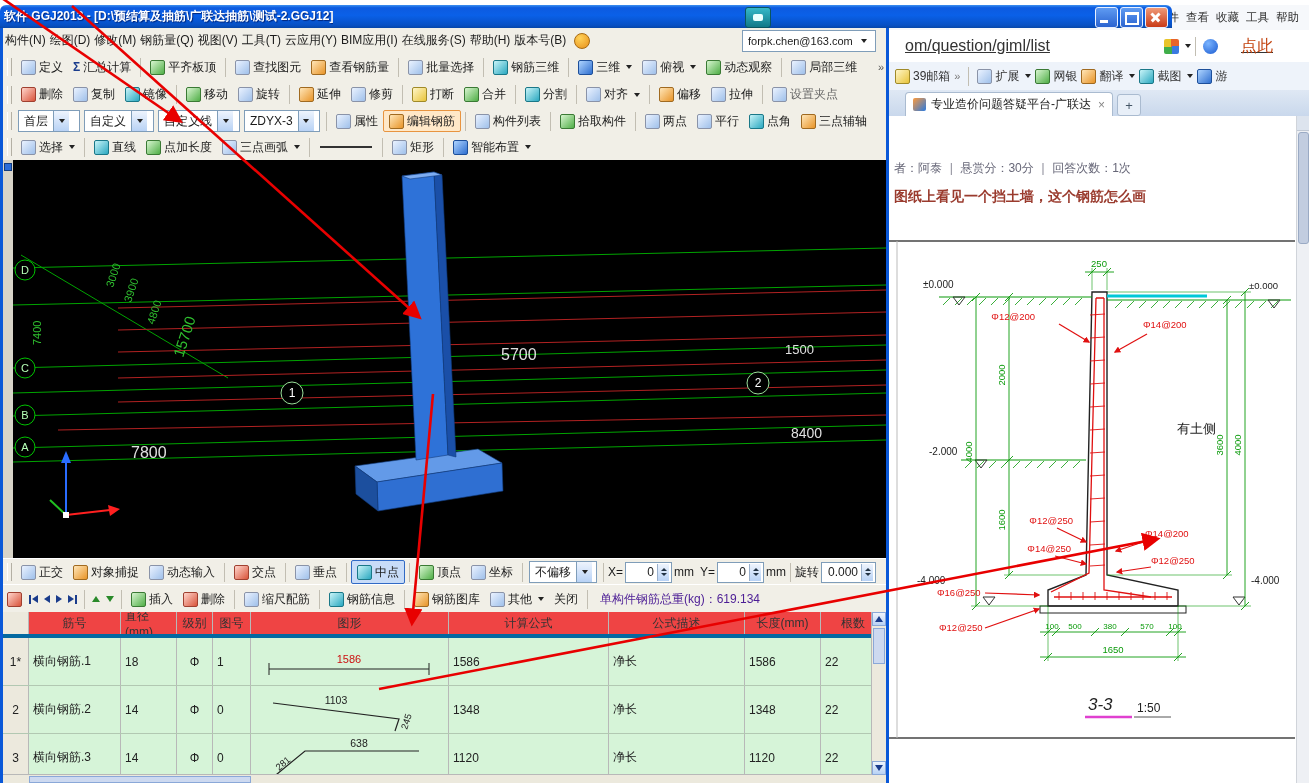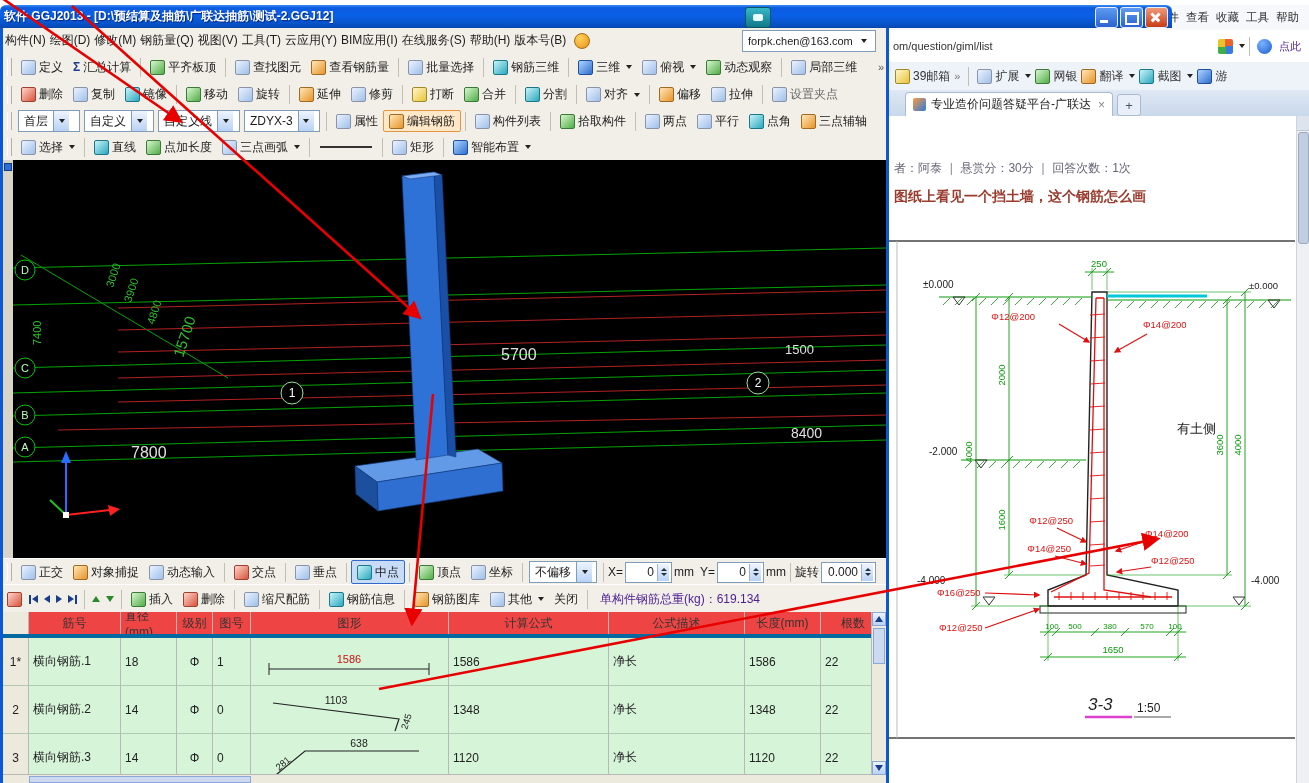--- a/index.html
+++ b/index.html
@@ -94,26 +94,26 @@
   #vsb .ab{height:14px;display:flex;align-items:center;justify-content:center;background:linear-gradient(#eef4fd,#b8d2f5);border:1px solid #8aa8d8;box-sizing:border-box;}
   #vsb .ab.b{position:absolute;bottom:0;left:0;right:0;}
   #vsb .th{position:absolute;left:1px;right:1px;top:16px;height:34px;background:#cdd9f0;border:1px solid #8aa8d8;}
   #hsb{position:absolute;left:0;bottom:0;width:883px;height:8px;background:#ece9dd;border-top:1px solid #b8b8b8;}
   #hsb .th{position:absolute;left:26px;top:1px;width:220px;height:5px;background:#cdd9f0;border:1px solid #8aa8d8;}
   
   #browser{left:889px;top:0;width:420px;height:783px;z-index:10;background:#fff;}
   #bmenu{position:absolute;left:0;top:5px;right:0;height:25px;background:#f6f8fb;border-bottom:1px solid #e0e4ea;
          display:flex;align-items:center;justify-content:flex-end;font-size:11.5px;color:#333;padding-right:10px;gap:7px;}
   #burl{position:absolute;left:0;top:30px;right:0;height:32px;background:#fff;border-bottom:1px solid #dfe3e9;
-        display:flex;align-items:center;font-size:11px;color:#333;padding:0 4px;}
+        display:flex;align-items:center;font-size:16px;color:#333;padding:0 16px;text-decoration:underline;}
   #burl .url{flex:1;overflow:hidden;white-space:nowrap;}
   .fourc{width:15px;height:15px;flex:0 0 auto;border-radius:2px;margin:0 3px;
      background:conic-gradient(#e8642a 0 25%,#3a7ae0 0 50%,#3fae4a 0 75%,#e8c42a 0 100%);}
   .bluec{width:15px;height:15px;border-radius:50%;background:radial-gradient(circle at 35% 30%,#7ab4ff,#1a5ad0);flex:0 0 auto;margin:0 3px;}
-  .lnk{color:#4c1d95;margin:0 4px;flex:0 0 auto;}
+  .lnk{color:#c2410c;margin:0 20px;flex:0 0 auto;}
   #bmarks{position:absolute;left:0;top:62px;right:0;height:28px;background:#eef3fa;border-bottom:1px solid #d8dfe8;
           display:flex;align-items:center;font-size:12px;color:#333;padding:0 6px;gap:4px;white-space:nowrap;overflow:hidden;}
   .bm{display:flex;align-items:center;gap:3px;flex:0 0 auto;}
   .chev{color:#777;font-size:11px;flex:0 0 auto;}
   #btabs{position:absolute;left:0;top:90px;right:0;height:26px;background:linear-gradient(#dfe8f4,#c9d8ec);
          display:flex;align-items:flex-end;padding:0 16px;}
   .tab{display:flex;align-items:center;gap:5px;height:23px;background:#fff;border:1px solid #aabbd0;border-bottom:none;
        border-radius:4px 4px 0 0;padding:0 7px;font-size:12px;color:#222;max-width:245px;}
   .tab .fav{width:13px;height:13px;border-radius:2px;background:linear-gradient(135deg,#ff9a3a,#2a7ae0);flex:0 0 auto;}
   .tab .x{color:#888;font-size:12px;margin-left:2px;}

